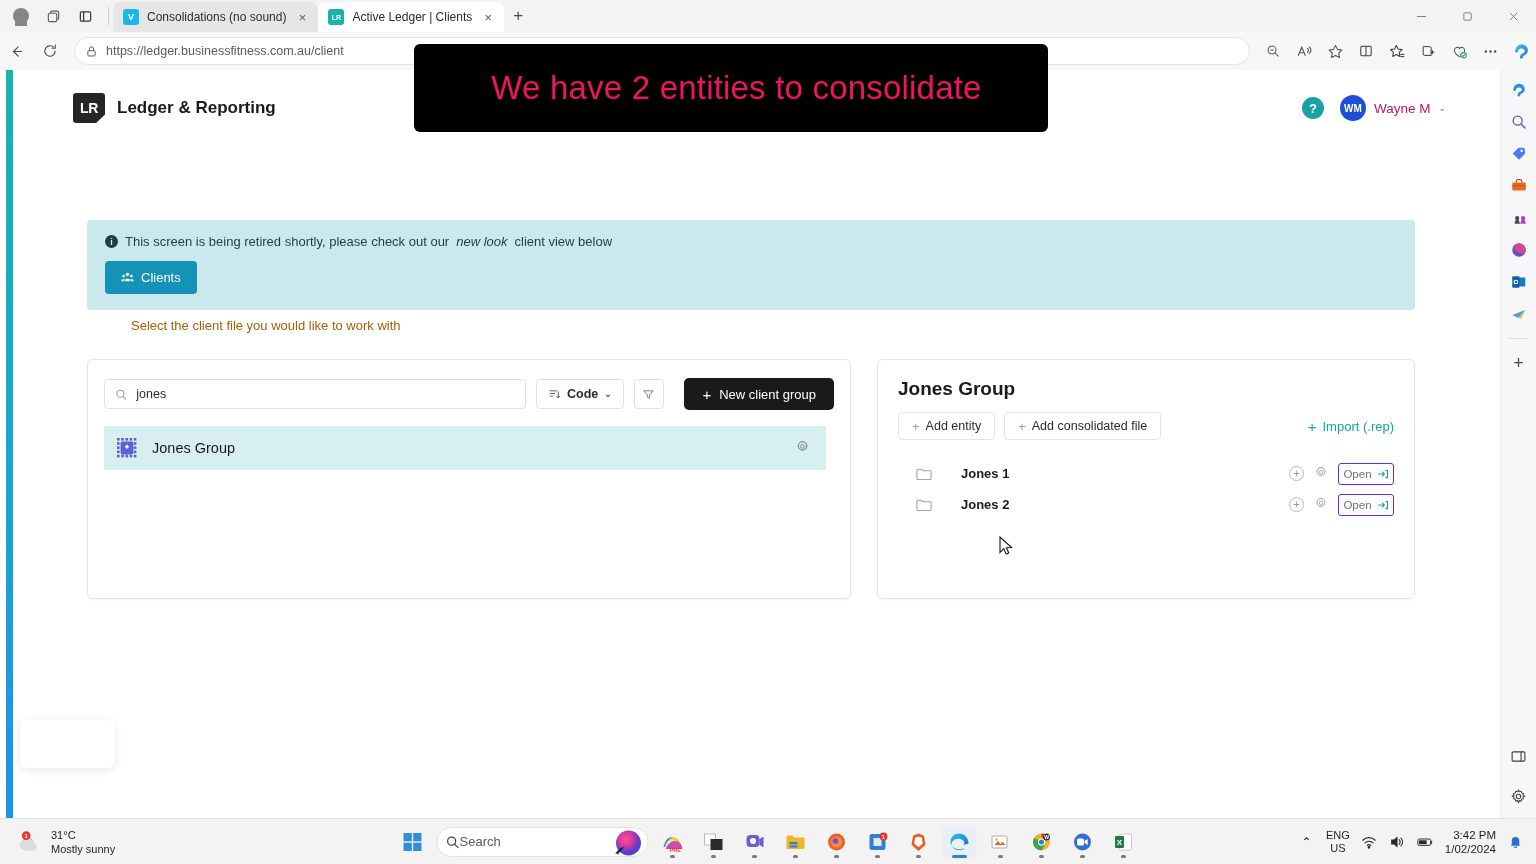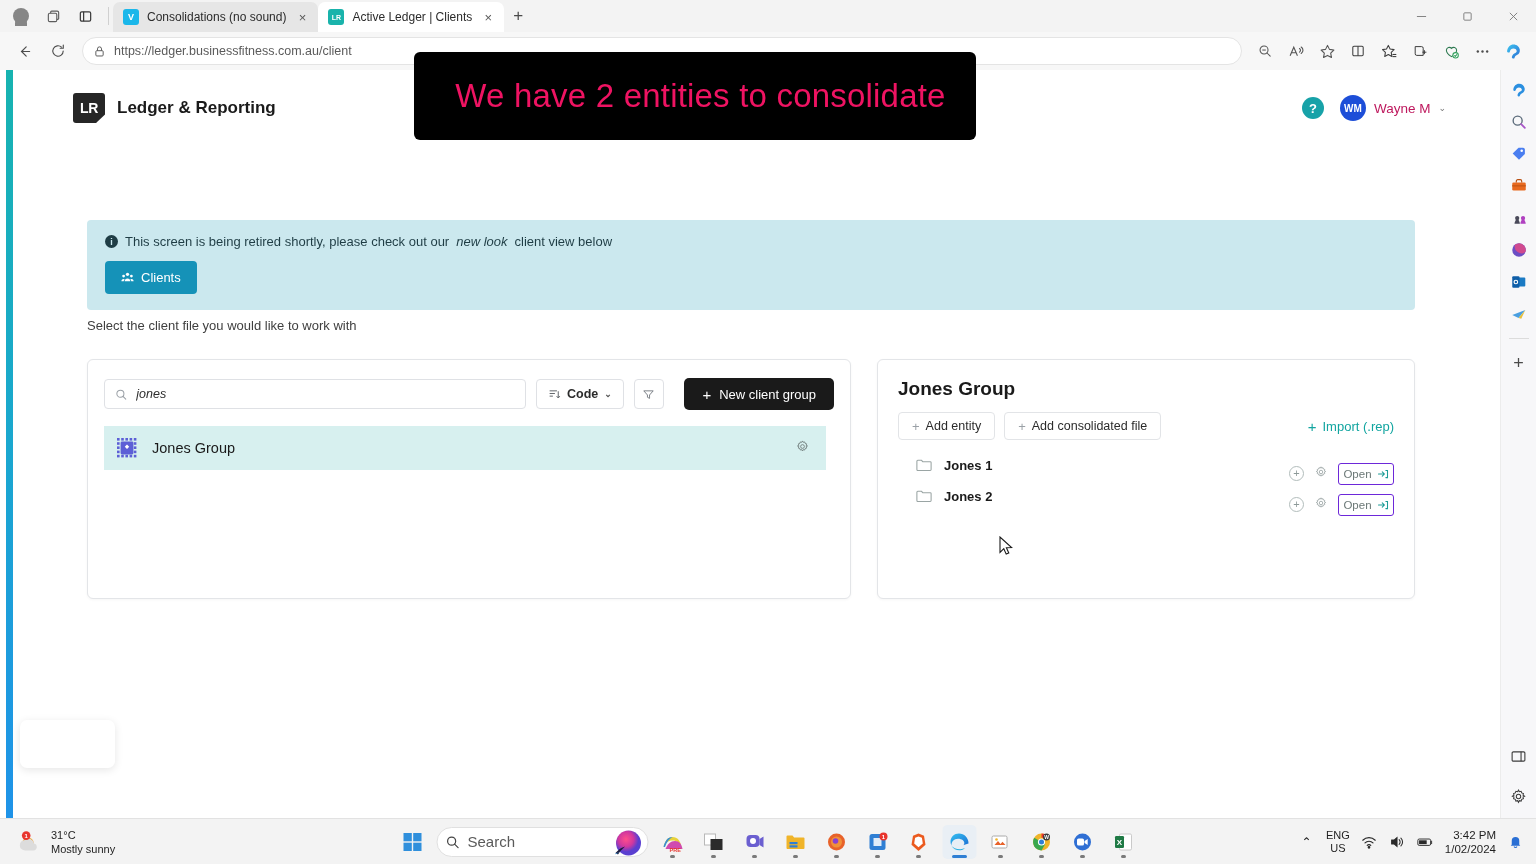--- a/index.html
+++ b/index.html
@@ -47,21 +47,21 @@
   .tab-close { width: 16px; height: 16px; display: flex; align-items: center;
     justify-content: center; font-size: 13px; color: #5a5a5a; }
   .newtab { width: 28px; height: 28px; display: flex; align-items: center;
     justify-content: center; font-size: 17px; color: #4a4a4a; margin-bottom: 2px; }
   .wincontrols { margin-left: auto; display: flex; height: 32px; }
   .wc { width: 46px; height: 32px; display: flex; align-items: center;
     justify-content: center; color: #7a7a7a; font-size: 12px; }
 
   .navbar {
     position: absolute; top: 32px; left: 0; width: 1536px; height: 38px;
-    background: #f7f7f7; display: flex; align-items: center; padding: 0 8px; gap: 2px;
+    background: #f7f7f7; display: flex; align-items: center; padding: 0 0; gap: 2px;
   }
   .nav-btn { width: 32px; height: 30px; display: flex; align-items: center;
     justify-content: center; color: #4d4d4d; border-radius: 4px; }
   .omnibox {
     flex: 1; height: 28px; background: #ffffff; border-radius: 14px;
     display: flex; align-items: center; padding: 0 10px; margin: 0 6px;
     font-size: 12.5px; color: #4a4a4a; gap: 8px; border: 1px solid #e4e4e4;
   }
   .omni-url { color: #5b5b5b; white-space: nowrap; overflow: hidden; }
   .nav-right { display: flex; align-items: center; gap: 1px; }
@@ -131,38 +131,38 @@
     color: #cbe8ee; font-size: 9px; font-weight: bold; font-style: normal;
     display: inline-flex; align-items: center; justify-content: center;
   }
   .clients-btn {
     margin-top: 12px; display: inline-flex; align-items: center; gap: 7px;
     background: #1592b8; color: #fff; font-size: 13px;
     padding: 9px 16px; border-radius: 4px; border: none; cursor: pointer;
   }
 
   .greeting { margin: 26px 0 0 74px; font-size: 26px; font-weight: bold; color: #111; }
-  .subtitle { margin: 8px 0 0 74px; font-size: 13px; color: #404040; }
+  .subtitle { margin: 8px 0 0 118px; font-size: 13px; color: #a16207; }
 
   .panels { margin: 26px 0 0 74px; display: flex; gap: 26px; }
   .card {
     background: #fff; border: 1px solid #e3e5e8; border-radius: 6px;
     box-shadow: 0 1px 3px rgba(0,0,0,0.04);
   }
   .card-left { width: 764px; height: 240px; padding: 18px 16px; }
   .card-right { width: 538px; height: 240px; padding: 18px 20px; }
 
   .toolbar { display: flex; align-items: center; gap: 10px; }
   .searchbox {
     width: 422px; height: 30px; border: 1px solid #dfe1e5; border-radius: 4px;
     display: flex; align-items: center; padding: 0 10px; gap: 9px;
   }
   .searchbox input {
     border: none; outline: none; font-size: 12.5px; color: #2d2d2d;
-    font-family: "Liberation Sans", sans-serif; width: 100%; background: transparent; font-style: italic;
+    font-family: "Liberation Sans", sans-serif; width: 100%; background: transparent;
   }
   .sortbtn {
     height: 30px; border: 1px solid #dfe1e5; border-radius: 4px; background: #fff;
     display: flex; align-items: center; gap: 6px; padding: 0 11px;
     font-size: 12.5px; color: #2b2b2b; font-weight: bold; cursor: pointer;
     font-family: "Liberation Sans", sans-serif;
   }
   .iconbtn {
     width: 30px; height: 30px; border: 1px solid #dfe1e5; border-radius: 4px;
     background: #fff; display: flex; align-items: center; justify-content: center;
@@ -193,21 +193,21 @@
     font-family: "Liberation Sans", sans-serif;
   }
   .ghostbtn .plus { color: #9aa0a6; font-size: 13px; }
   .importbtn {
     margin-left: auto; background: none; border: none; color: #12a5a0;
     font-size: 13px; cursor: pointer; display: flex; align-items: center; gap: 6px;
     font-family: "Liberation Sans", sans-serif;
   }
   .entities { margin-top: 18px; }
   .entity {
-    height: 31px; display: flex; gap: 12px;
+    height: 31px; display: flex; align-items: center; gap: 29px;
     padding-left: 18px; padding-right: 0;
   }
   .ent-name { font-size: 13px; font-weight: bold; color: #1a1a1a; }
   .ent-actions { margin-left: auto; display: flex; align-items: center; gap: 10px; }
   .circ-plus {
     width: 15px; height: 15px; border-radius: 50%; border: 1px solid #b2bdbc;
     color: #8d9a99; font-size: 11px; line-height: 12px; text-align: center;
     cursor: pointer;
   }
   .openbtn {
@@ -217,21 +217,21 @@
     font-family: "Liberation Sans", sans-serif;
   }
 
   .chatwidget {
     position: absolute; left: 20px; top: 650px; width: 95px; height: 48px;
     background: #fff; border-radius: 7px; box-shadow: 0 2px 9px rgba(0,0,0,0.10);
   }
 
   
   .caption {
-    position: absolute; top: 52px; left: 414px; width: 562px; height: 88px;
+    position: absolute; top: 44px; left: 414px; width: 634px; height: 88px;
     background: #000; border-radius: 6px;
     display: flex; align-items: center; justify-content: center;
     z-index: 50;
     padding-left: 11px;
   }
   .caption span { color: #ef1362; font-size: 33px; letter-spacing: 0.2px; }
 
   
   .taskbar {
     position: absolute; bottom: 0; left: 0; width: 1536px; height: 46px;
@@ -250,22 +250,22 @@
     display: flex; align-items: center; justify-content: center;
   }
   .tbicon.active-app { background: #e9eff5; }
   .run-dot {
     position: absolute; bottom: 1px; left: 50%; transform: translateX(-50%);
     width: 5px; height: 3px; border-radius: 2px; background: #7a7a7a;
   }
   .run-dot.wide { width: 15px; background: #2f7fd4; }
   .searchpill {
     width: 212px; height: 30px; background: #fff; border-radius: 15px;
-    display: flex; align-items: center; padding: 0 8px; gap: 8px;
-    border: 1px solid #e0e0e0; font-size: 15px; color: #5a5a5a;
+    display: flex; align-items: center; padding: 0 8px; gap: 0;
+    border: 1px solid #e0e0e0; font-size: 13px; color: #5a5a5a;
     position: relative; overflow: hidden;
   }
   .tb-right {
     margin-left: auto; display: flex; align-items: center; gap: 11px;
     padding-right: 12px; font-size: 11px; color: #1f1f1f;
   }
   .lang { text-align: center; line-height: 13px; font-size: 11px; }
   .clock { text-align: right; line-height: 14px; font-size: 11.5px; }
   .sys-ico { width: 17px; height: 17px; display: flex; align-items: center;
     justify-content: center; }

